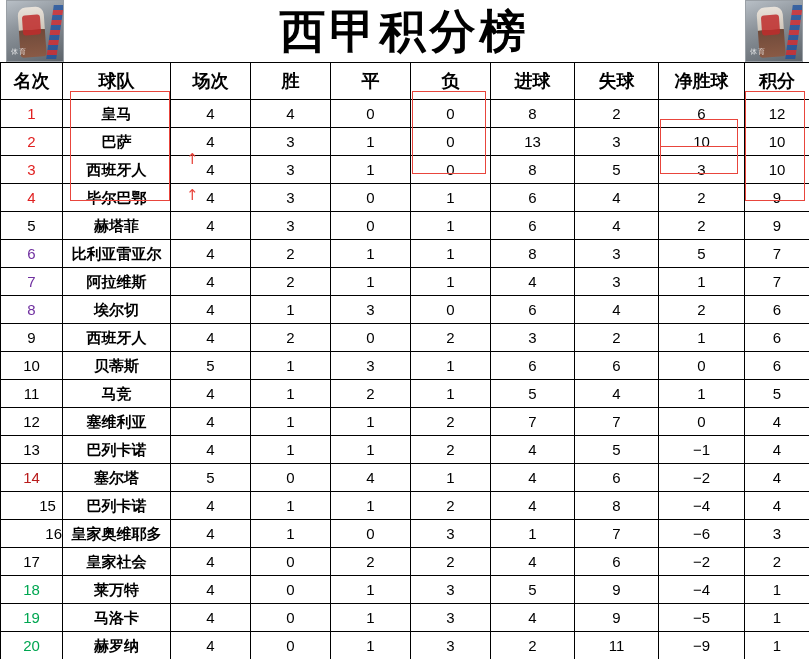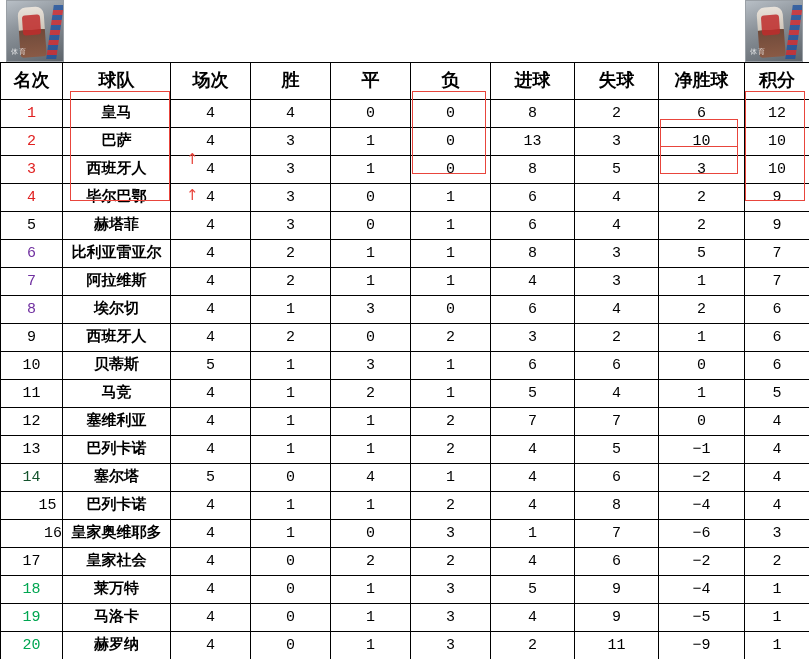--- a/index.html
+++ b/index.html
@@ -66,21 +66,21 @@
     font-size:7px;color:#fff;opacity:.8;
     font-family:"Liberation Sans",sans-serif;
     letter-spacing:1px;
   }
 
   
   table{
     border-collapse:collapse;
     width:809px;
     table-layout:fixed;
-    font-family:Liberation Mono, monospace;
+    font-family:Liberation Sans, sans-serif;
   }
   th,td{
     border:1px solid #000;
     text-align:center;
     height:27px;
     padding:0;
     font-size:15px;
     color:#000;
     line-height:27px;
     white-space:nowrap;
@@ -113,20 +113,21 @@
 <body>
 
 <div class="page">
 
   <div class="banner">
     <div class="logo left">
       <div class="fig"></div>
       <div class="stripe"></div>
       <div class="wm">体育</div>
     </div>
+    <div class="title">西甲积分榜</div>
     <div class="logo right">
       <div class="fig"></div>
       <div class="stripe"></div>
       <div class="wm">体育</div>
     </div>
   </div>
 
   <table>
     <colgroup>
       <col style="width:62px">
@@ -305,21 +306,21 @@
           <td>4</td>
           <td>1</td>
           <td>1</td>
           <td>2</td>
           <td>4</td>
           <td>5</td>
           <td>−1</td>
           <td>4</td>
         </tr>
         <tr>
-          <td class="rank" style="color: #14532d;">14</td>
+          <td class="rank" style="color: #b91c1c;">14</td>
           <td class="team">塞尔塔</td>
           <td>5</td>
           <td>0</td>
           <td>4</td>
           <td>1</td>
           <td>4</td>
           <td>6</td>
           <td>−2</td>
           <td>4</td>
         </tr>

